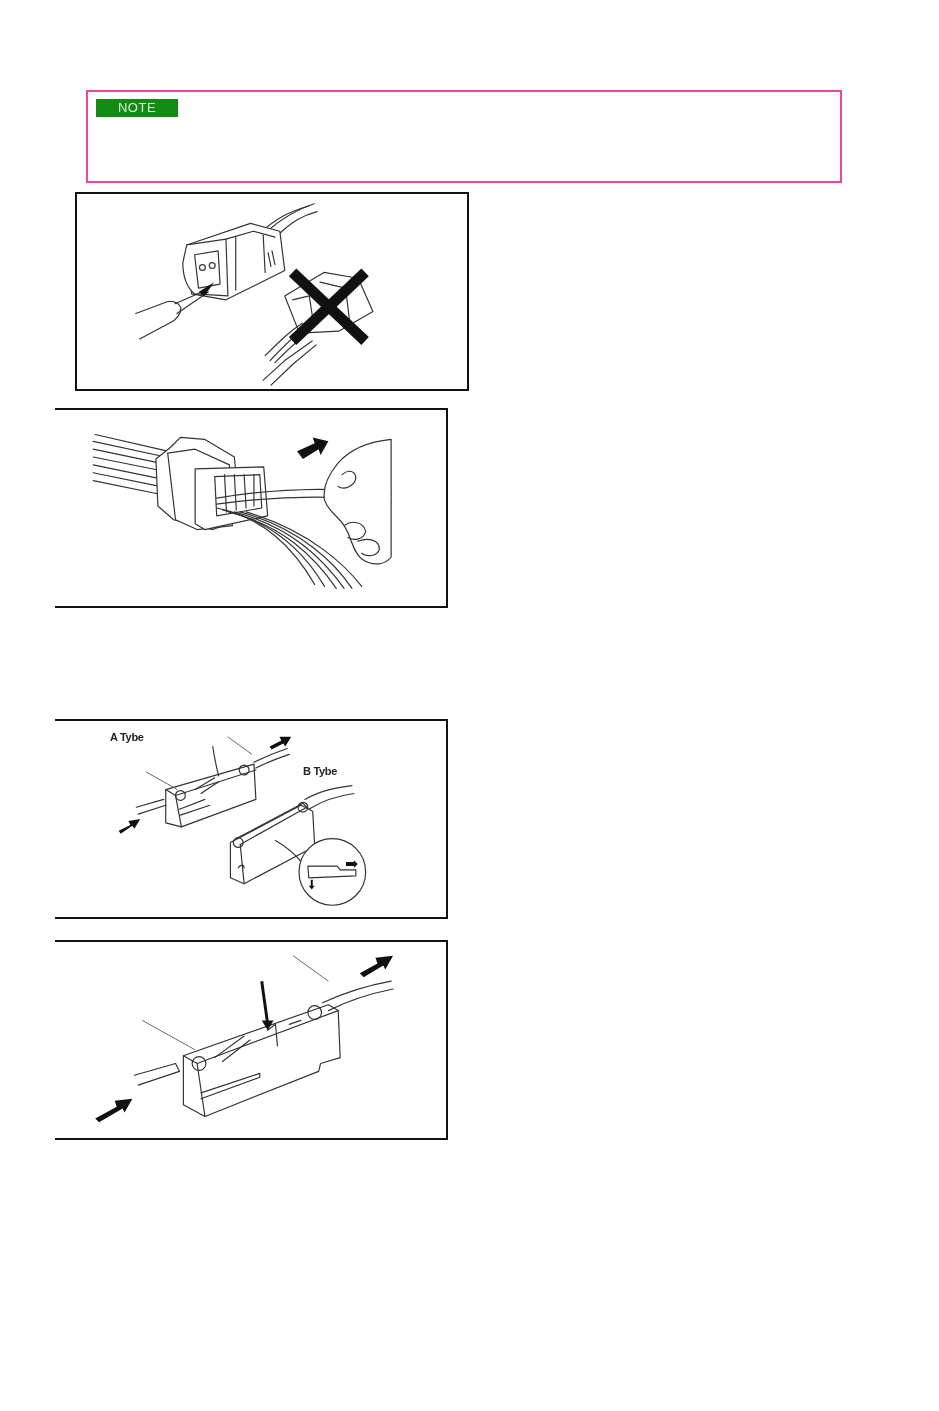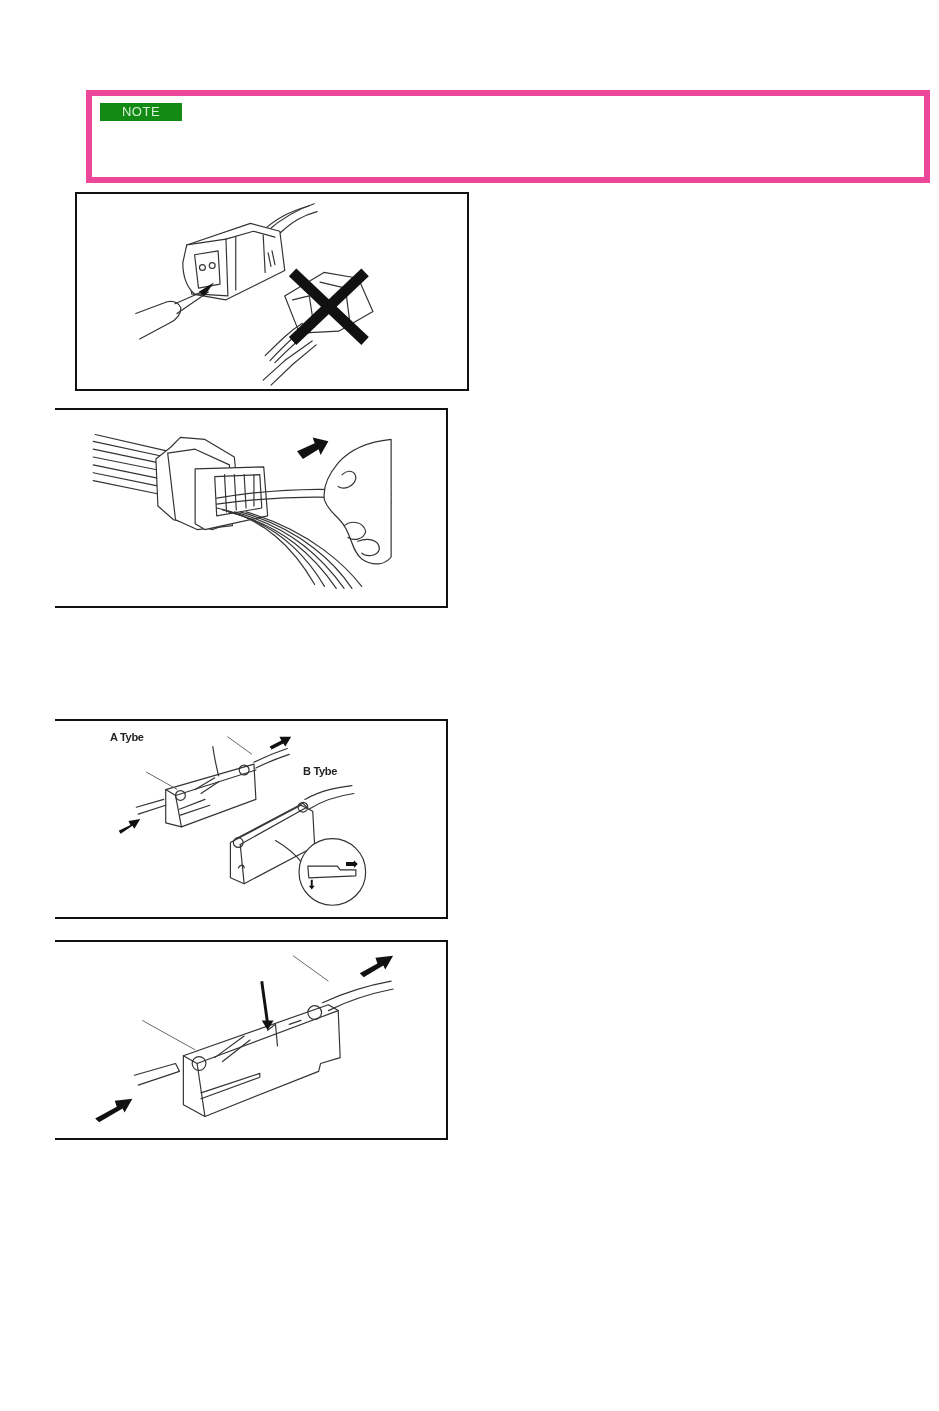--- a/index.html
+++ b/index.html
@@ -1,20 +1,20 @@
 <!DOCTYPE html>
 <html><head>
 <meta charset="utf-8">
 <style>
   html, body { margin: 0; padding: 0; background: #ffffff; }
   body { width: 939px; height: 1411px; position: relative; overflow: hidden;
          font-family: "Liberation Sans", sans-serif; color: #000; }
 
-  .note-box { position: absolute; left: 86px; top: 90px; width: 844px; height: 93px;
-              border: 6px solid #ec4899; box-sizing: border-box; background: #fff; }
+  .note-box { position: absolute; left: 86px; top: 90px; width: 756px; height: 93px;
+              border: 2px solid #ec4899; box-sizing: border-box; background: #fff; }
   .note-badge { position: absolute; left: 8px; top: 7px; width: 82px; height: 18px;
                 background: #138a13; color: #d8f0d8; font-size: 13px; line-height: 18px;
                 text-align: center; letter-spacing: 0.5px; }
   .note-body { position: absolute; left: 8px; top: 30px; right: 8px; bottom: 6px;
                font-size: 13px; }
 
   .figure { position: absolute; background: #fff; box-sizing: border-box; }
   .fig1 { left: 75px; top: 192px; width: 394px; height: 199px; border: 2px solid #111; }
   .fig-open { left: 55px; width: 393px; height: 200px;
               border-top: 2px solid #111; border-right: 2px solid #111; border-bottom: 2px solid #111; }

